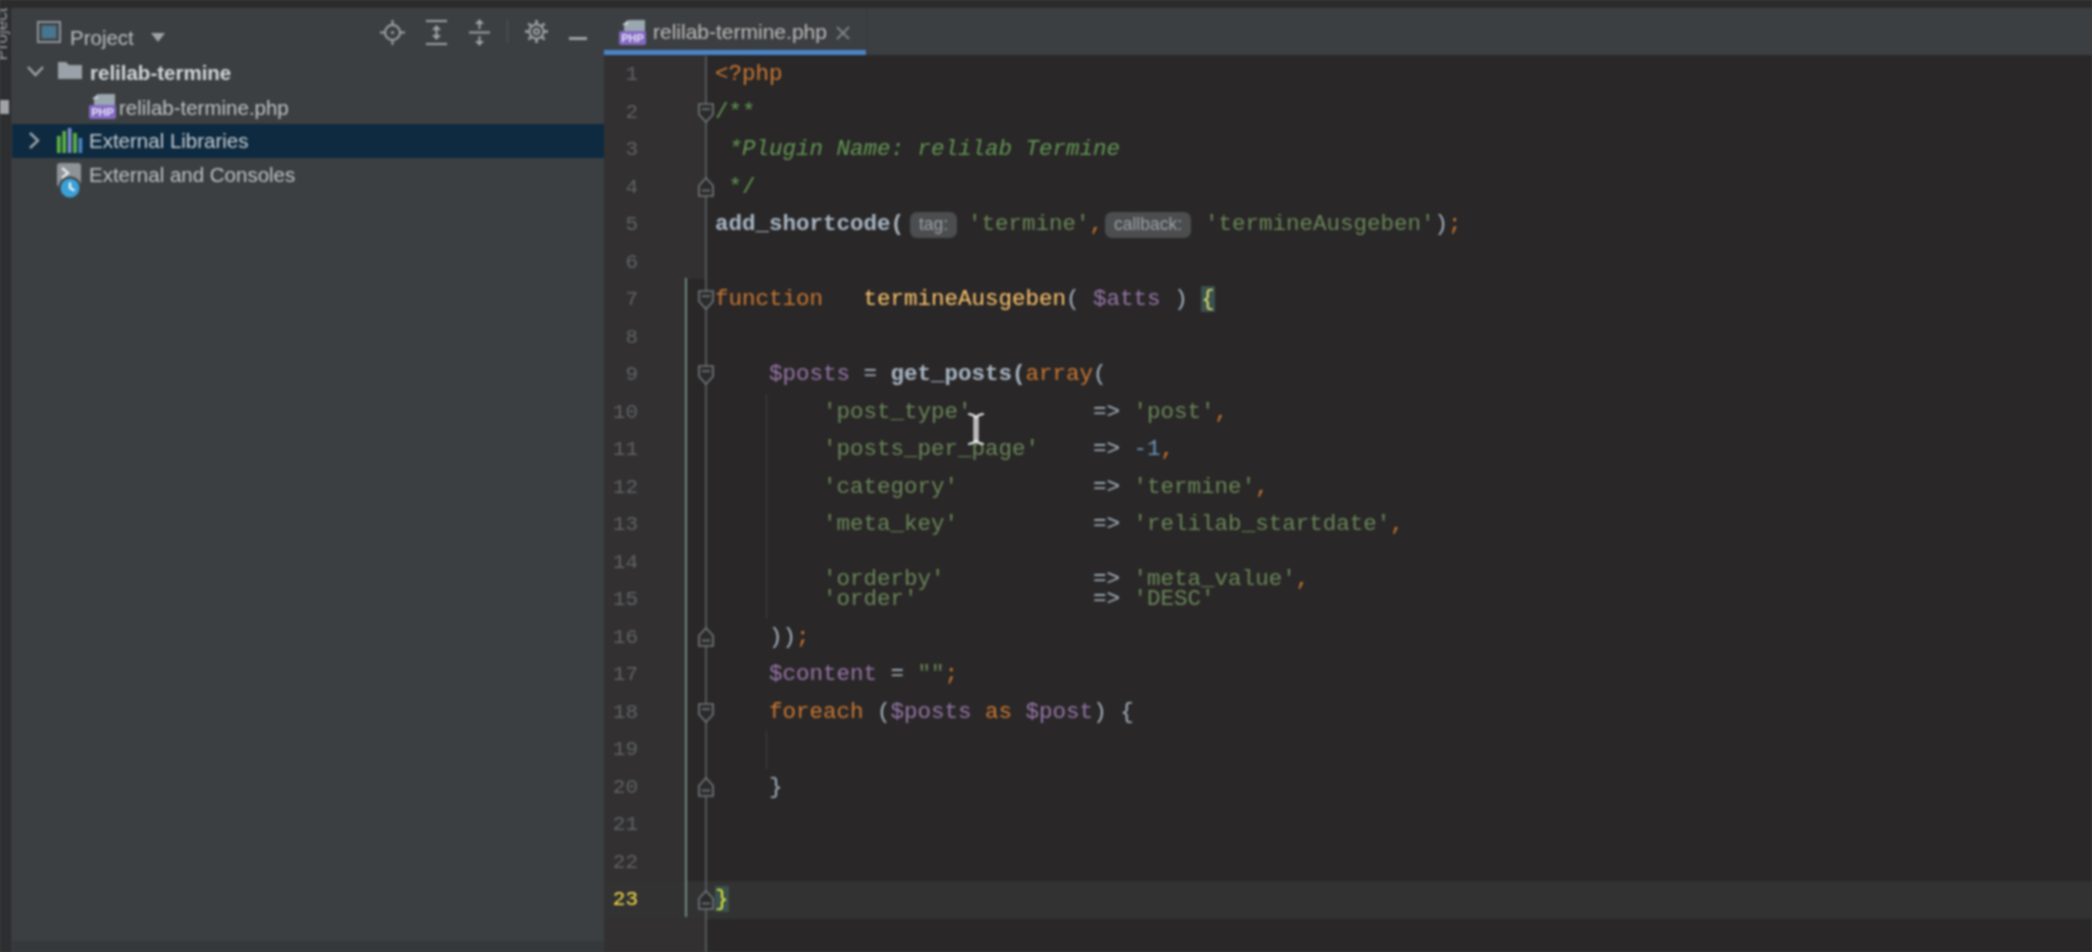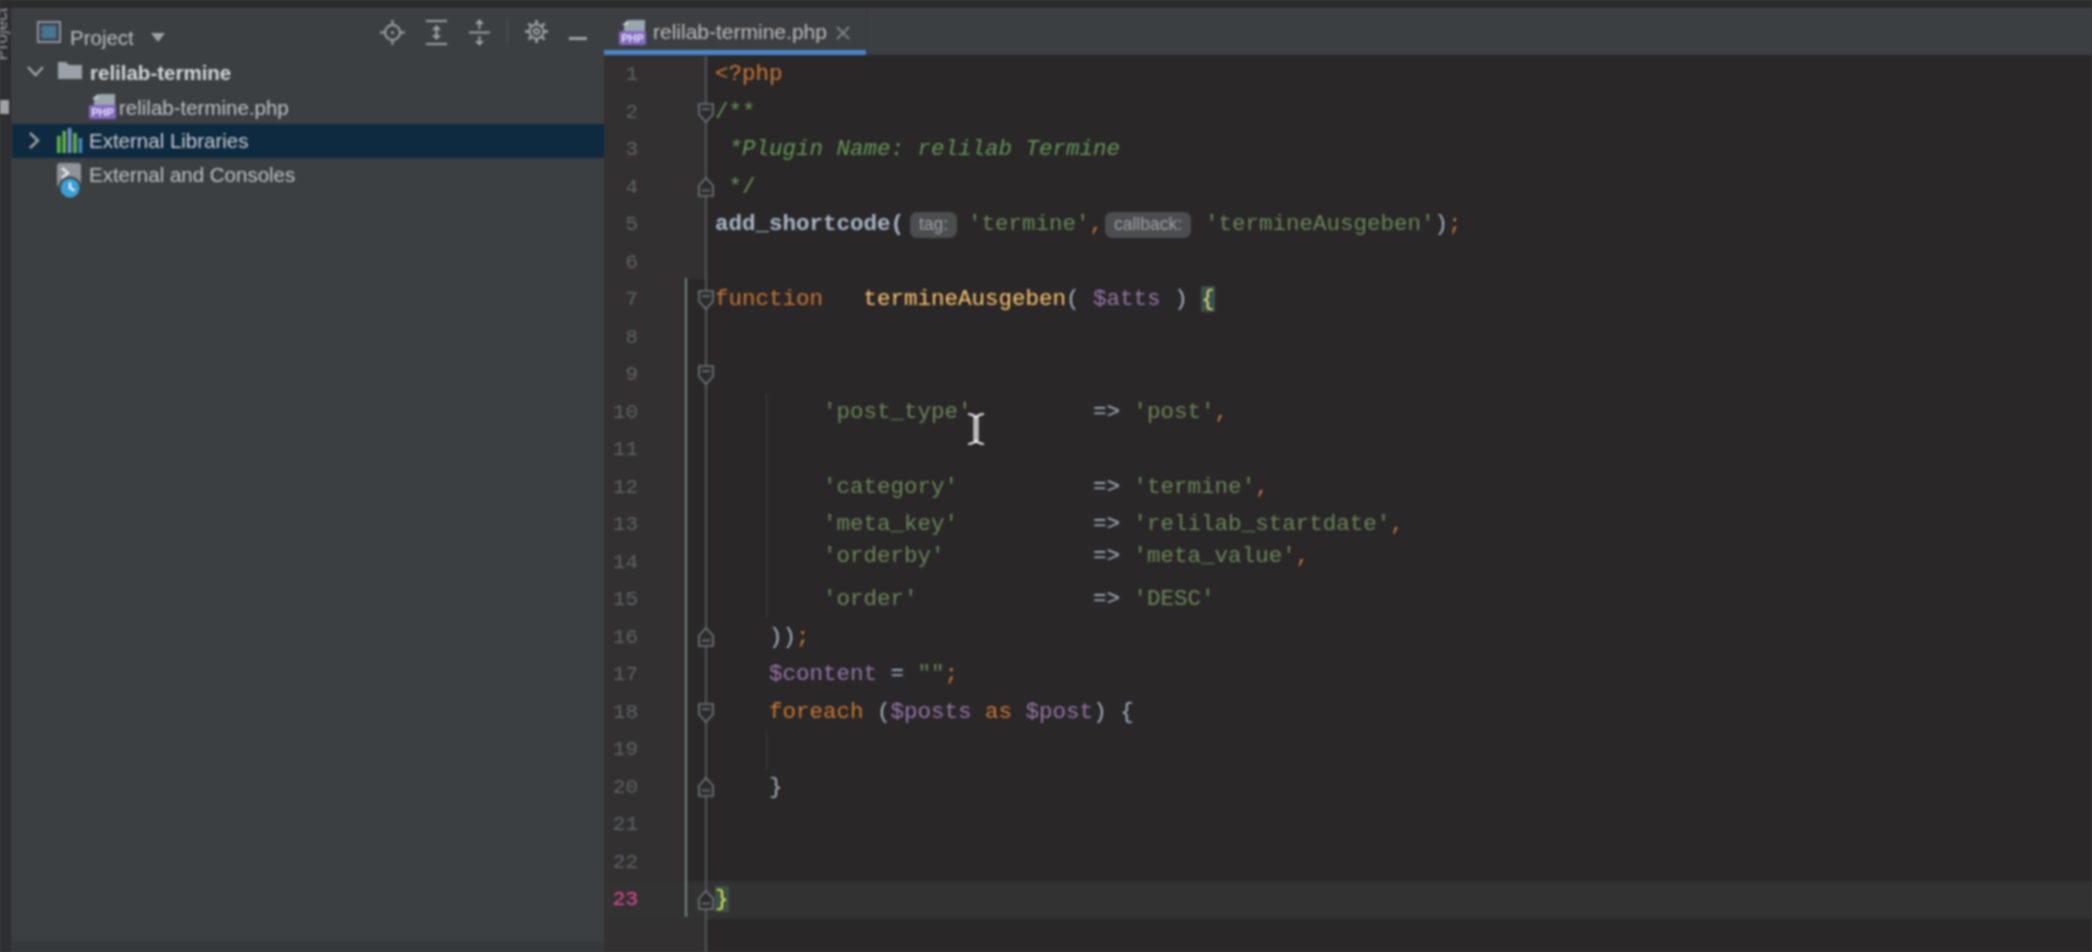--- a/index.html
+++ b/index.html
@@ -167,21 +167,21 @@
     <div class="gut" style="top:498px">13</div>
     <div class="gut" style="top:535.5px">14</div>
     <div class="gut" style="top:573px">15</div>
     <div class="gut" style="top:610.5px">16</div>
     <div class="gut" style="top:648px">17</div>
     <div class="gut" style="top:685.5px">18</div>
     <div class="gut" style="top:723px">19</div>
     <div class="gut" style="top:760.5px">20</div>
     <div class="gut" style="top:798px">21</div>
     <div class="gut" style="top:835.5px">22</div>
-    <div class="gut" style="top:873px;color:#ec4899">23</div>
+    <div class="gut" style="top:873px;color:#fde047">23</div>
 
     <svg class="ic" style="left:93.5px;top:94.75px" width="16" height="20" viewBox="0 0 16 20">
       <polygon points="1,1 15,1 15,11.5 8,19 1,11.5" fill="#2b2b2b" stroke="#70767a" stroke-width="1.7"></polygon>
       <line x1="4" y1="6.2" x2="12" y2="6.2" stroke="#70767a" stroke-width="1.7"></line>
     </svg>
     <svg class="ic" style="left:93.5px;top:169.25px" width="16" height="20" viewBox="0 0 16 20">
       <polygon points="1,8.5 8,1 15,8.5 15,19 1,19" fill="#2b2b2b" stroke="#70767a" stroke-width="1.7"></polygon>
       <line x1="4" y1="13.5" x2="12" y2="13.5" stroke="#70767a" stroke-width="1.7"></line>
     </svg>
     <svg class="ic" style="left:93.5px;top:282.25px" width="16" height="20" viewBox="0 0 16 20">
@@ -212,24 +212,26 @@
     <div class="cl" style="left:111px;top:48px"><span class="o">&lt;?php</span></div>
     <div class="cl" style="left:111px;top:85.5px"><span class="cg">/**</span></div>
     <div class="cl" style="left:111px;top:123px"><span class="cm"> *Plugin Name: <span class="wavy">relilab</span> <span class="wavy">Termine</span></span></div>
     <div class="cl" style="left:111px;top:160.5px"><span class="cg"> */</span></div>
     <div class="cl" style="left:111px;top:198px"><span style="font-weight:bold">add_shortcode(</span></div>
     <div class="chip" style="left:306px;top:204px">tag:</div>
     <div class="cl" style="left:364px;top:198px"><span class="s">'<span class="wavy">termine</span>'</span><span class="o">,</span></div>
     <div class="chip" style="left:501px;top:204px">callback:</div>
     <div class="cl" style="left:601px;top:198px"><span class="s">'<span class="wavy">termineAusgeben</span>'</span>)<span class="o">;</span></div>
     <div class="cl" style="left:111px;top:273px"><span class="o">function</span>   <span class="fy wavy">termineAusgeben</span>( <span class="v wavy">$atts</span> ) <span style="background:#3b514d;color:#e8e371">{</span></div>
+    <div class="cl" style="left:111px;top:348px">    <span class="v">$posts</span> = <span style="font-weight:bold">get_posts(</span><span class="o">array</span>(</div>
     <div class="cl" style="left:111px;top:385.5px">        <span class="s">'post_type'</span>         =&gt; <span class="s">'post'</span><span class="o">,</span></div>
+    <div class="cl" style="left:111px;top:423px">        <span class="s">'posts_per_page'</span>    =&gt; <span class="n">-1</span><span class="o">,</span></div>
     <div class="cl" style="left:111px;top:460.5px">        <span class="s">'category'</span>          =&gt; <span class="s">'<span class="wavy">termine</span>'</span><span class="o">,</span></div>
     <div class="cl" style="left:111px;top:498px">        <span class="s">'meta_key'</span>          =&gt; <span class="s">'<span class="wavy">relilab</span>_<span class="wavy">startdate</span>'</span><span class="o">,</span></div>
-    <div class="cl" style="left:111px;top:530px">        <span class="s">'<span class="wavy">orderby</span>'</span>           =&gt; <span class="s">'meta_value'</span><span class="o">,</span></div>
+    <div class="cl" style="left:111px;top:553px">        <span class="s">'<span class="wavy">orderby</span>'</span>           =&gt; <span class="s">'meta_value'</span><span class="o">,</span></div>
     <div class="cl" style="left:111px;top:573px">        <span class="s">'order'</span>             =&gt; <span class="s">'DESC'</span></div>
     <div class="cl" style="left:111px;top:610.5px">    ))<span class="o">;</span></div>
     <div class="cl" style="left:111px;top:648px">    <span class="v">$content</span> = <span class="s">""</span><span class="o">;</span></div>
     <div class="cl" style="left:111px;top:685.5px">    <span class="o">foreach</span> (<span class="v">$posts</span> <span class="o">as</span> <span class="v">$post</span>) {</div>
     <div class="cl" style="left:111px;top:760.5px">    }</div>
     <div class="cl" style="left:111px;top:873px"><span style="background:#3b514d;color:#eef238">}</span></div>
 
     <svg class="ic" style="left:362px;top:404px" width="20" height="34" viewBox="0 0 20 34">
       <g fill="none" stroke="#f2f2f2" stroke-width="2" stroke-linecap="round">
         <path d="M3,2 Q7,2.5 10,5 Q13,2.5 17,2"></path>

